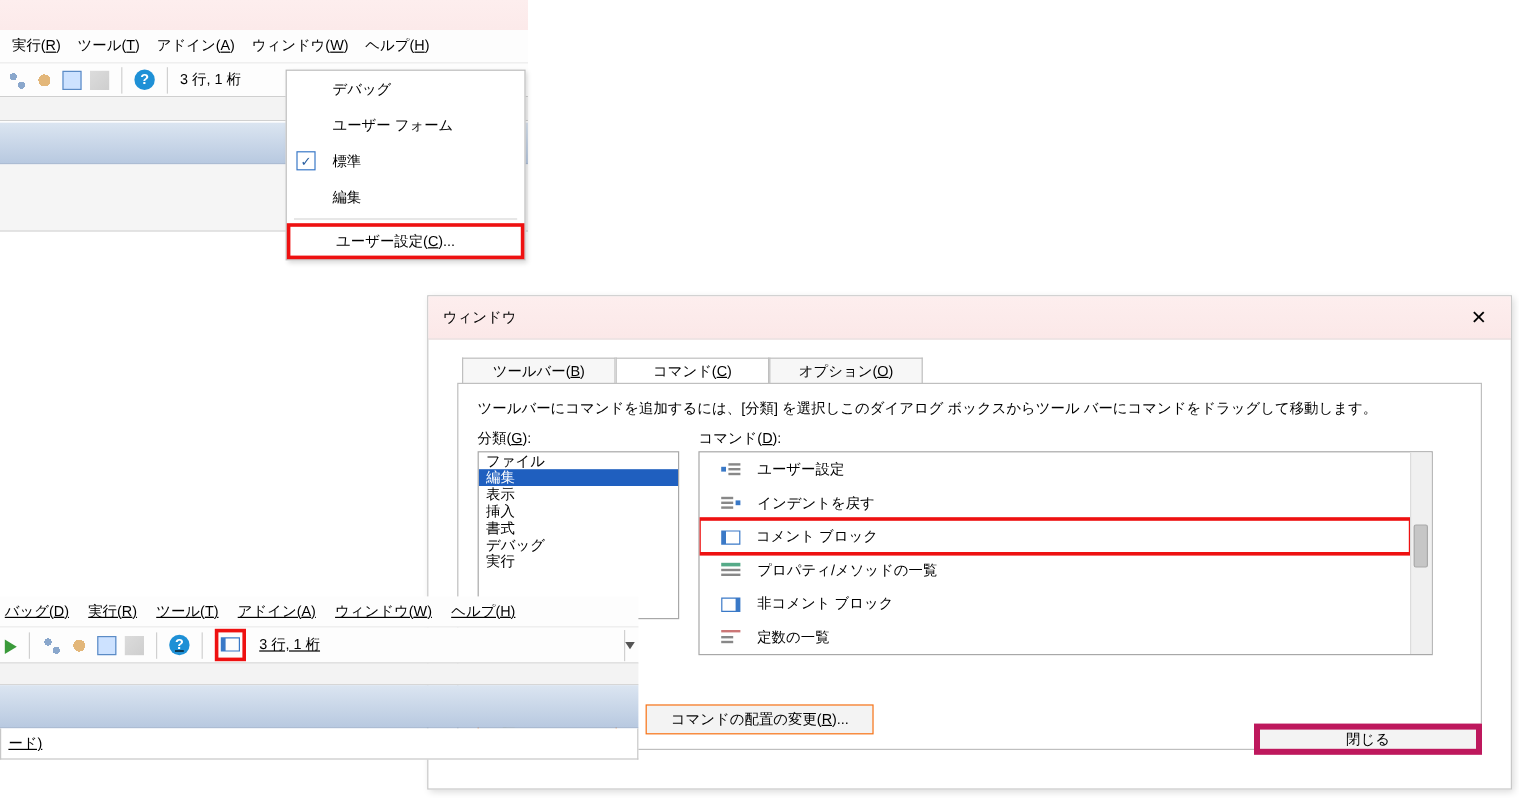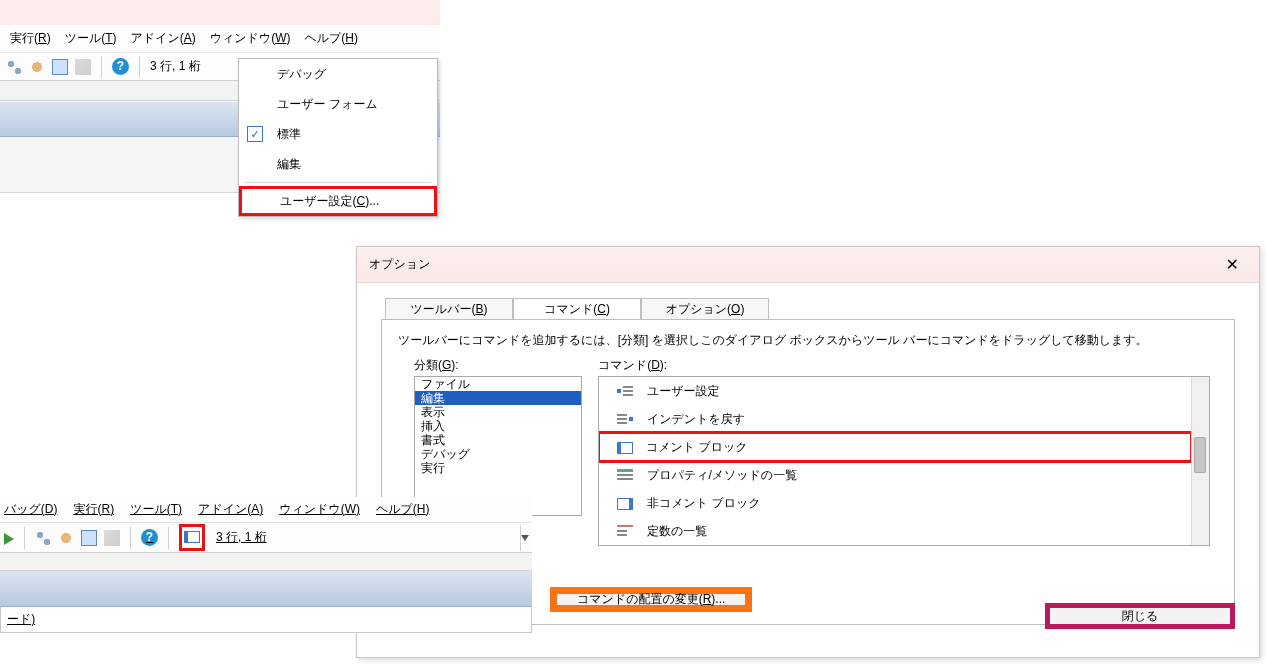--- a/index.html
+++ b/index.html
@@ -72,33 +72,33 @@
   .p2-titlebar{height:36px;background:linear-gradient(#fdeeee,#fbe8e8);display:flex;align-items:center;padding:0 12px;border-bottom:1px solid #e4d6d6;}
   .p2-title{font-size:12px;}
   .p2-x{margin-left:auto;font-size:16px;padding:4px 8px;font-family:Arial,sans-serif;}
   .p2-body{position:relative;padding:14px 24px 14px 24px;}
   .p2-tabs{display:flex;gap:0;margin-left:4px;}
   .p2-tab{min-width:128px;height:22px;display:flex;align-items:center;justify-content:center;
           border:1px solid #bfbfbf;border-bottom:none;background:#f7f7f7;font-size:12px;position:relative;top:1px;}
   .p2-tab.active{background:#fff;border-bottom:1px solid #fff;}
   .p2-tabcontent{border:1px solid #bfbfbf;padding:12px 16px 14px 16px;height:306px;position:relative;}
   .p2-instr{font-size:12px;margin-bottom:8px;}
-  .p2-cols{display:flex;gap:16px;margin-left:16px;}
+  .p2-cols{display:flex;gap:16px;}
   .p2-lbl{font-size:12px;margin-bottom:2px;}
   .p2-listbox{border:1px solid #a8a8a8;background:#fff;}
   .p2-cat{width:168px;height:140px;overflow:hidden;}
   .p2-cat div{padding:0 6px;line-height:14px;font-size:12px;}
   .p2-cat .sel{background:#1f5fbf;color:#fff;}
   .p2-cmds{width:612px;height:170px;display:flex;}
   .p2-cmds-inner{flex:1;overflow:hidden;}
   .p2-cmd-row{display:flex;align-items:center;gap:14px;height:28px;padding:0 18px;font-size:12px;}
   .p2-scroll{width:18px;background:#f0f0f0;border-left:1px solid #dcdcdc;position:relative;}
   .p2-thumb{position:absolute;left:2px;width:12px;height:36px;background:#c6c6c6;border:1px solid #a9a9a9;top:60px;border-radius:2px;}
   .p2-btnrow{position:absolute;left:16px;bottom:12px;display:flex;gap:24px;}
-  .p2-btn{height:25px;padding:0 20px;border:7px solid #f97316;background:#f3f3f3;display:inline-flex;align-items:center;gap:8px;font-size:12px;}
+  .p2-btn{height:25px;padding:0 20px;border:1px solid #f97316;background:#f3f3f3;display:inline-flex;align-items:center;gap:8px;font-size:12px;}
   .p2-btn.disabled{color:#9a9a9a;}
   .p2-close{position:absolute;right:24px;bottom:10px;width:190px;height:26px;border:5px solid #be185d;background:#f3f3f3;display:flex;align-items:center;justify-content:center;}
   .hl-red{outline:3px solid #e11;outline-offset:-1px;gap:13px;}
 
   
   .p3 { position:absolute; left:0; top:497px; width:532px;text-decoration:underline; }
   .p3-menubar{height:26px;display:flex;align-items:center;gap:16px;padding:0 4px;background:#fdfdfd;border-bottom:1px solid #e6e6e6;}
   .p3-toolbar{height:30px;display:flex;align-items:center;gap:7px;padding:0 4px;background:#fdfdfd;border-bottom:1px solid #cfcfcf;}
   .p3-strip{height:18px;background:#f3f3f3;border-bottom:1px solid #d6d6d6;}
   .p3-blue{height:36px;background:linear-gradient(#dbe5f1,#b8c9e0);border-bottom:1px solid #9baeca;}
@@ -149,21 +149,21 @@
       </div>
     <div class="p1-drop-sep"></div>
     <div class="p1-drop-item p1-drop-hl">
       <span><span>ユーザー設定(</span><span class="underline">C</span><span>)...</span></span>
     </div>
   </div>
 </div>
 
 <div class="p2">
   <div class="p2-titlebar">
-    <span class="p2-title">オプション</span>
+    <span class="p2-title">ウィンドウ</span>
     <span class="p2-x">✕</span>
   </div>
   <div class="p2-body">
     <div class="p2-tabs">
       <div class="p2-tab">
           <span><span>ツールバー(</span><span class="underline">B</span><span>)</span></span>
         </div>
       <div class="p2-tab active">
           <span><span>コマンド(</span><span class="underline">C</span><span>)</span></span>
         </div>

